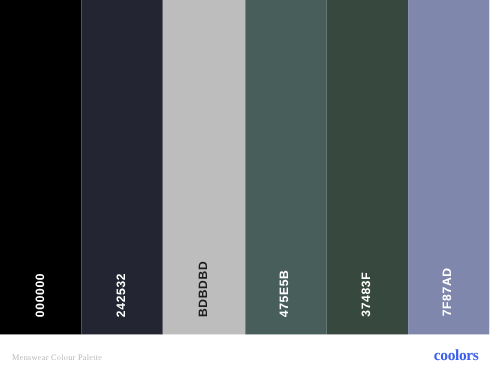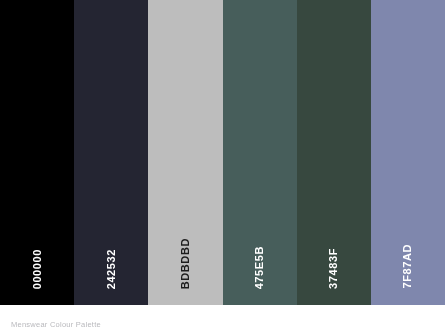--- a/index.html
+++ b/index.html
@@ -47,20 +47,21 @@
     user-select: none;
   }
   .footer-bar {
     flex: 1 1 auto;
     background: #ffffff;
     display: flex;
     align-items: center;
     justify-content: space-between;
     padding: 12px 10px 0 11px;
     box-sizing: border-box;
+    font-family: Liberation Serif, serif;
   }
   .palette-title {
     font-size: 7.5px;
     color: #b9b9bd;
     letter-spacing: 0.25px;
     white-space: nowrap;
   }
   .brand-logo {
     font-size: 14px;
     font-weight: bold;
@@ -97,15 +98,16 @@
     </div>
 
     <div class="swatch" style="background:#7f87ad">
       <span class="swatch-label" style="color:#ffffff">7F87AD</span>
     </div>
 
   </div>
 
   <div class="footer-bar">
     <span class="palette-title">Menswear Colour Palette</span>
+    <span class="brand-logo">coolors</span>
   </div>
 
 </div>
 
 </body></html>

